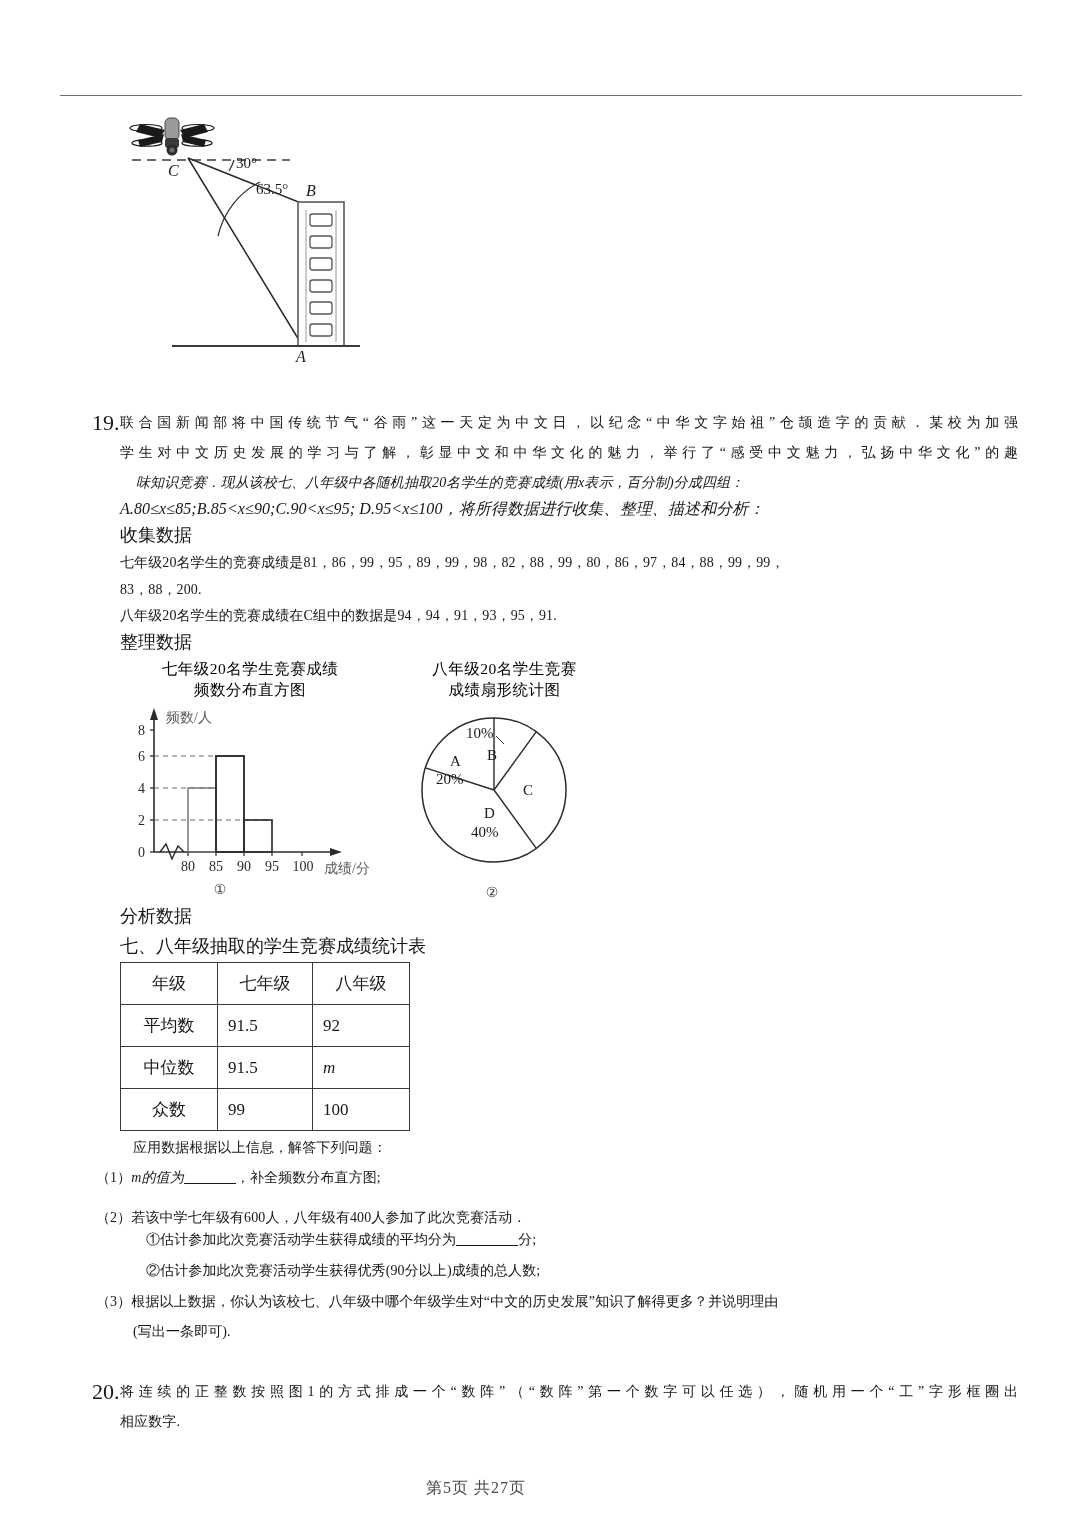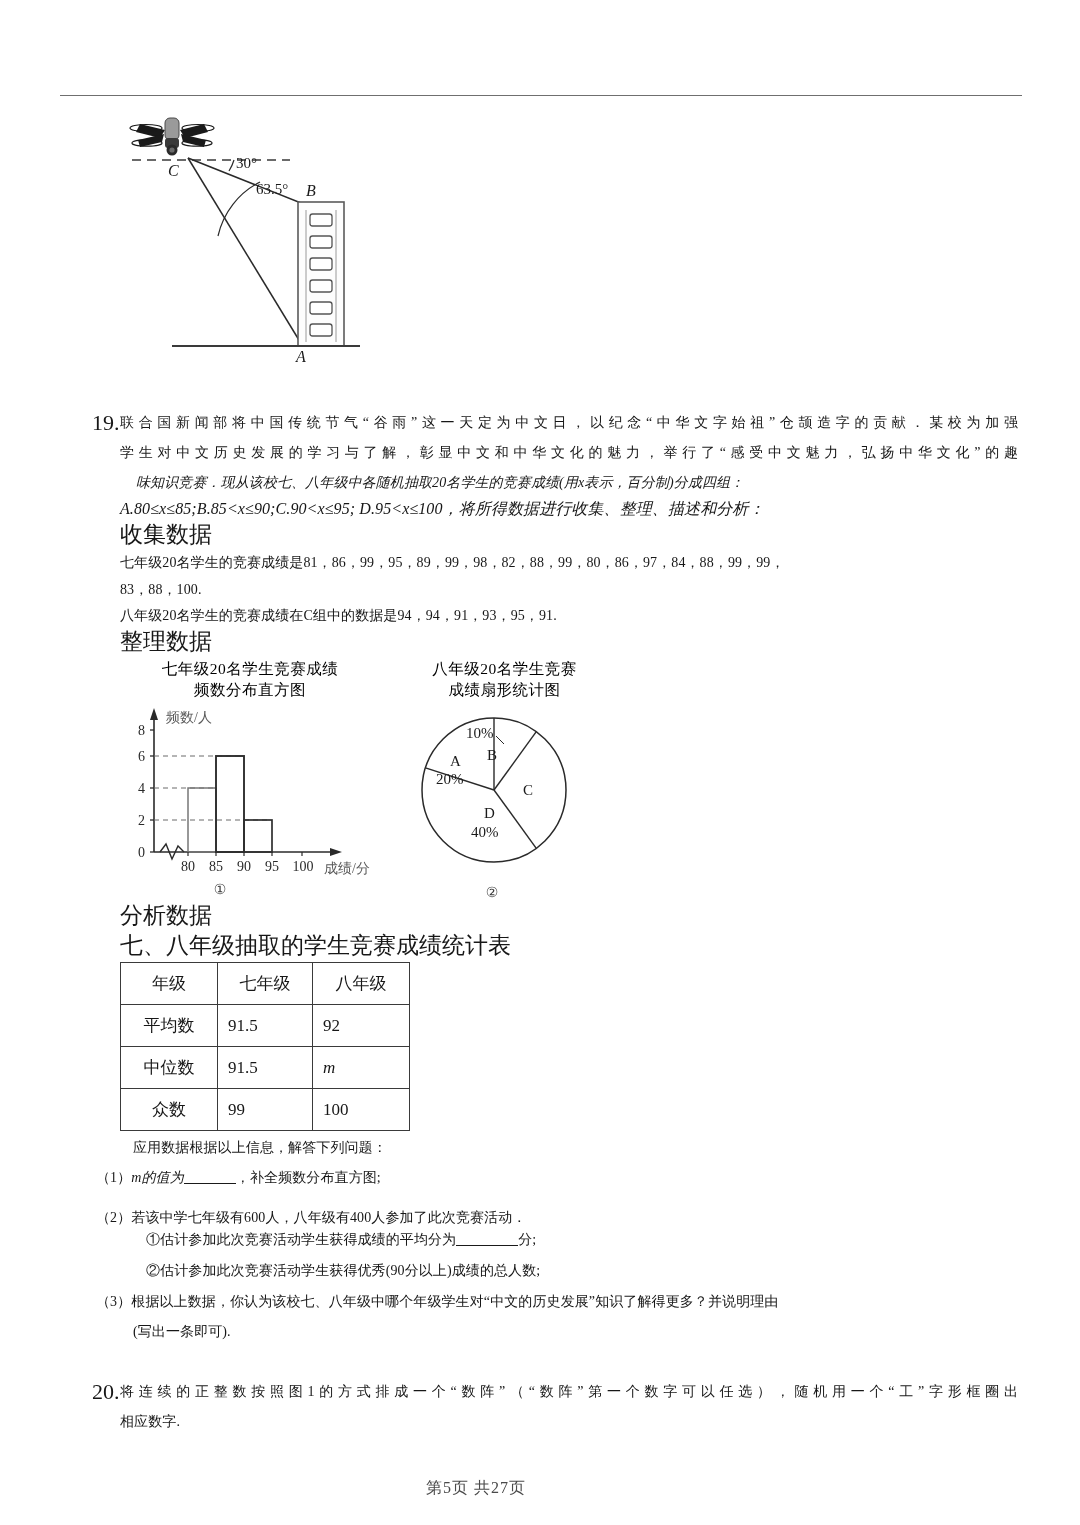--- a/index.html
+++ b/index.html
@@ -54,21 +54,21 @@
     text-align: justify;
   }
   .para.just {
     text-align: justify;
     text-align-last: justify;
   }
   .it { font-style: italic; }
 
   .lbl {
     position: absolute;
-    font-size: 23px;
+    font-size: 18px;
     line-height: 28px;
   }
 
   
   .chart-wrap {
     position: absolute;
   }
   .chart-title {
     text-align: center;
     font-size: 15.5px;
@@ -187,21 +187,21 @@
 
   <div class="para just" style="left:120px; top:408px; width:898px;">联合国新闻部将中国传统节气“谷雨”这一天定为中文日，以纪念“中华文字始祖”仓颉造字的贡献．某校为加强</div>
   <div class="para just" style="left:120px; top:438px; width:898px;">学生对中文历史发展的学习与了解，彰显中文和中华文化的魅力，举行了“感受中文魅力，弘扬中华文化”的趣</div>
   <div class="para" style="left:136px; top:468px; width:898px;font-style:italic;">味知识竞赛．现从该校七、八年级中各随机抽取20名学生的竞赛成绩(用x表示，百分制)分成四组：</div>
 
   <div class="para it" style="left:120px; top:494px; width:898px; font-size:16px;">A.80≤x≤85;B.85&lt;x≤90;C.90&lt;x≤95;  D.95&lt;x≤100，将所得数据进行收集、整理、描述和分析：</div>
 
   <div class="lbl" style="left:120px; top:521px;">收集数据</div>
 
   <div class="para" style="left:120px; top:548px; width:900px;">七年级20名学生的竞赛成绩是81，86，99，95，89，99，98，82，88，99，80，86，97，84，88，99，99，</div>
-  <div class="para" style="left:120px; top:575px; width:900px;">83，88，100.</div>
+  <div class="para" style="left:120px; top:575px; width:900px;">83，88，200.</div>
   <div class="para" style="left:120px; top:601px; width:900px;">八年级20名学生的竞赛成绩在C组中的数据是94，94，91，93，95，91.</div>
 
   <div class="lbl" style="left:120px; top:628px;">整理数据</div>
 
   <div class="chart-wrap" style="left:120px; top:658px; width:260px;">
     <div class="chart-title">
       <div>七年级20名学生竞赛成绩</div>
       <div>频数分布直方图</div>
     </div>
     <svg width="255" height="175" viewBox="0 0 255 175" xmlns="http://www.w3.org/2000/svg">

